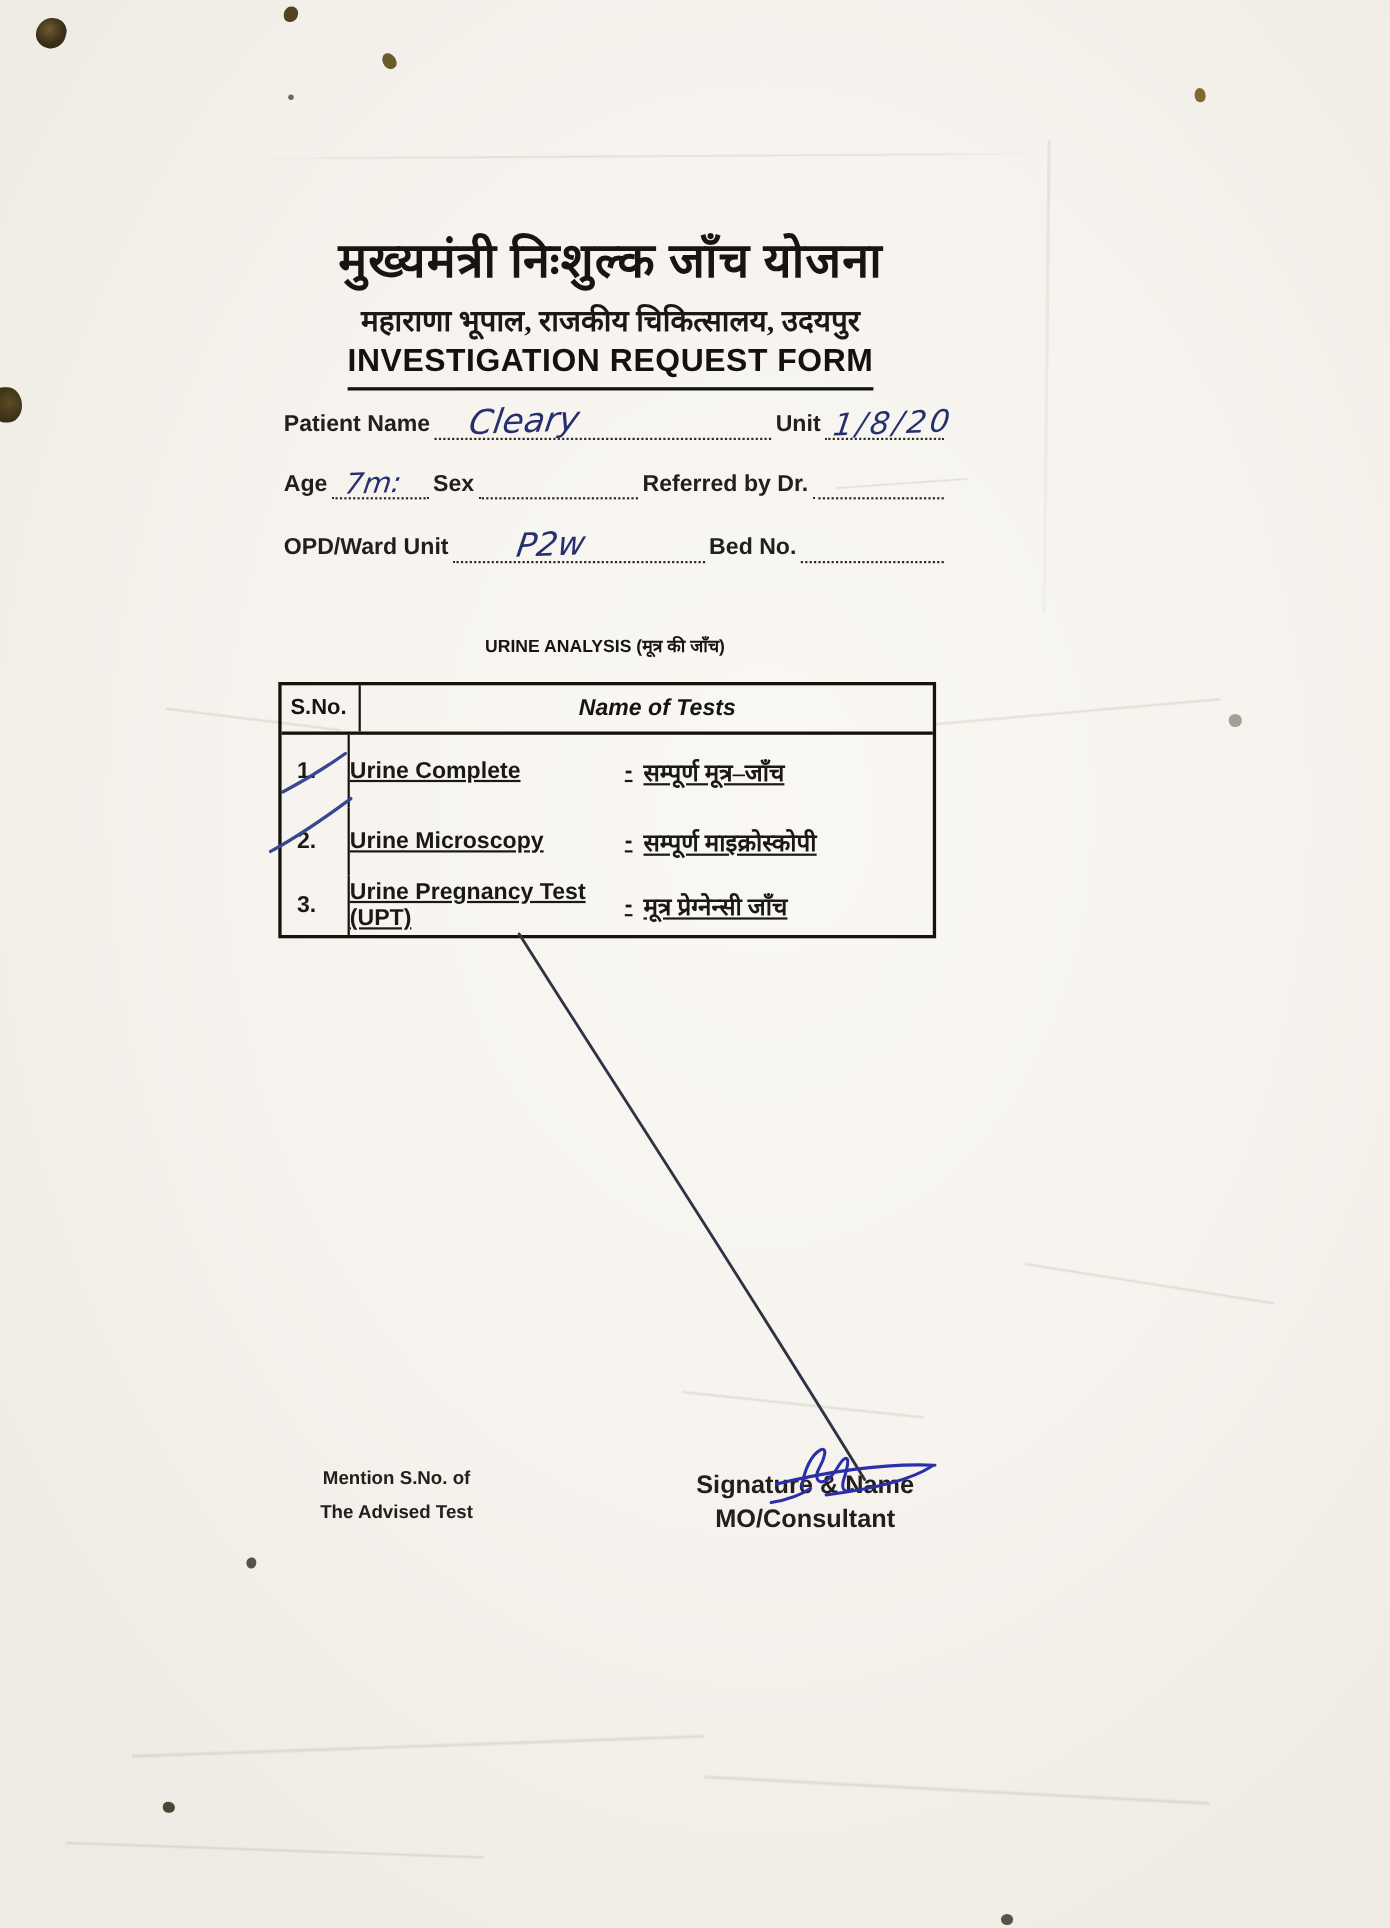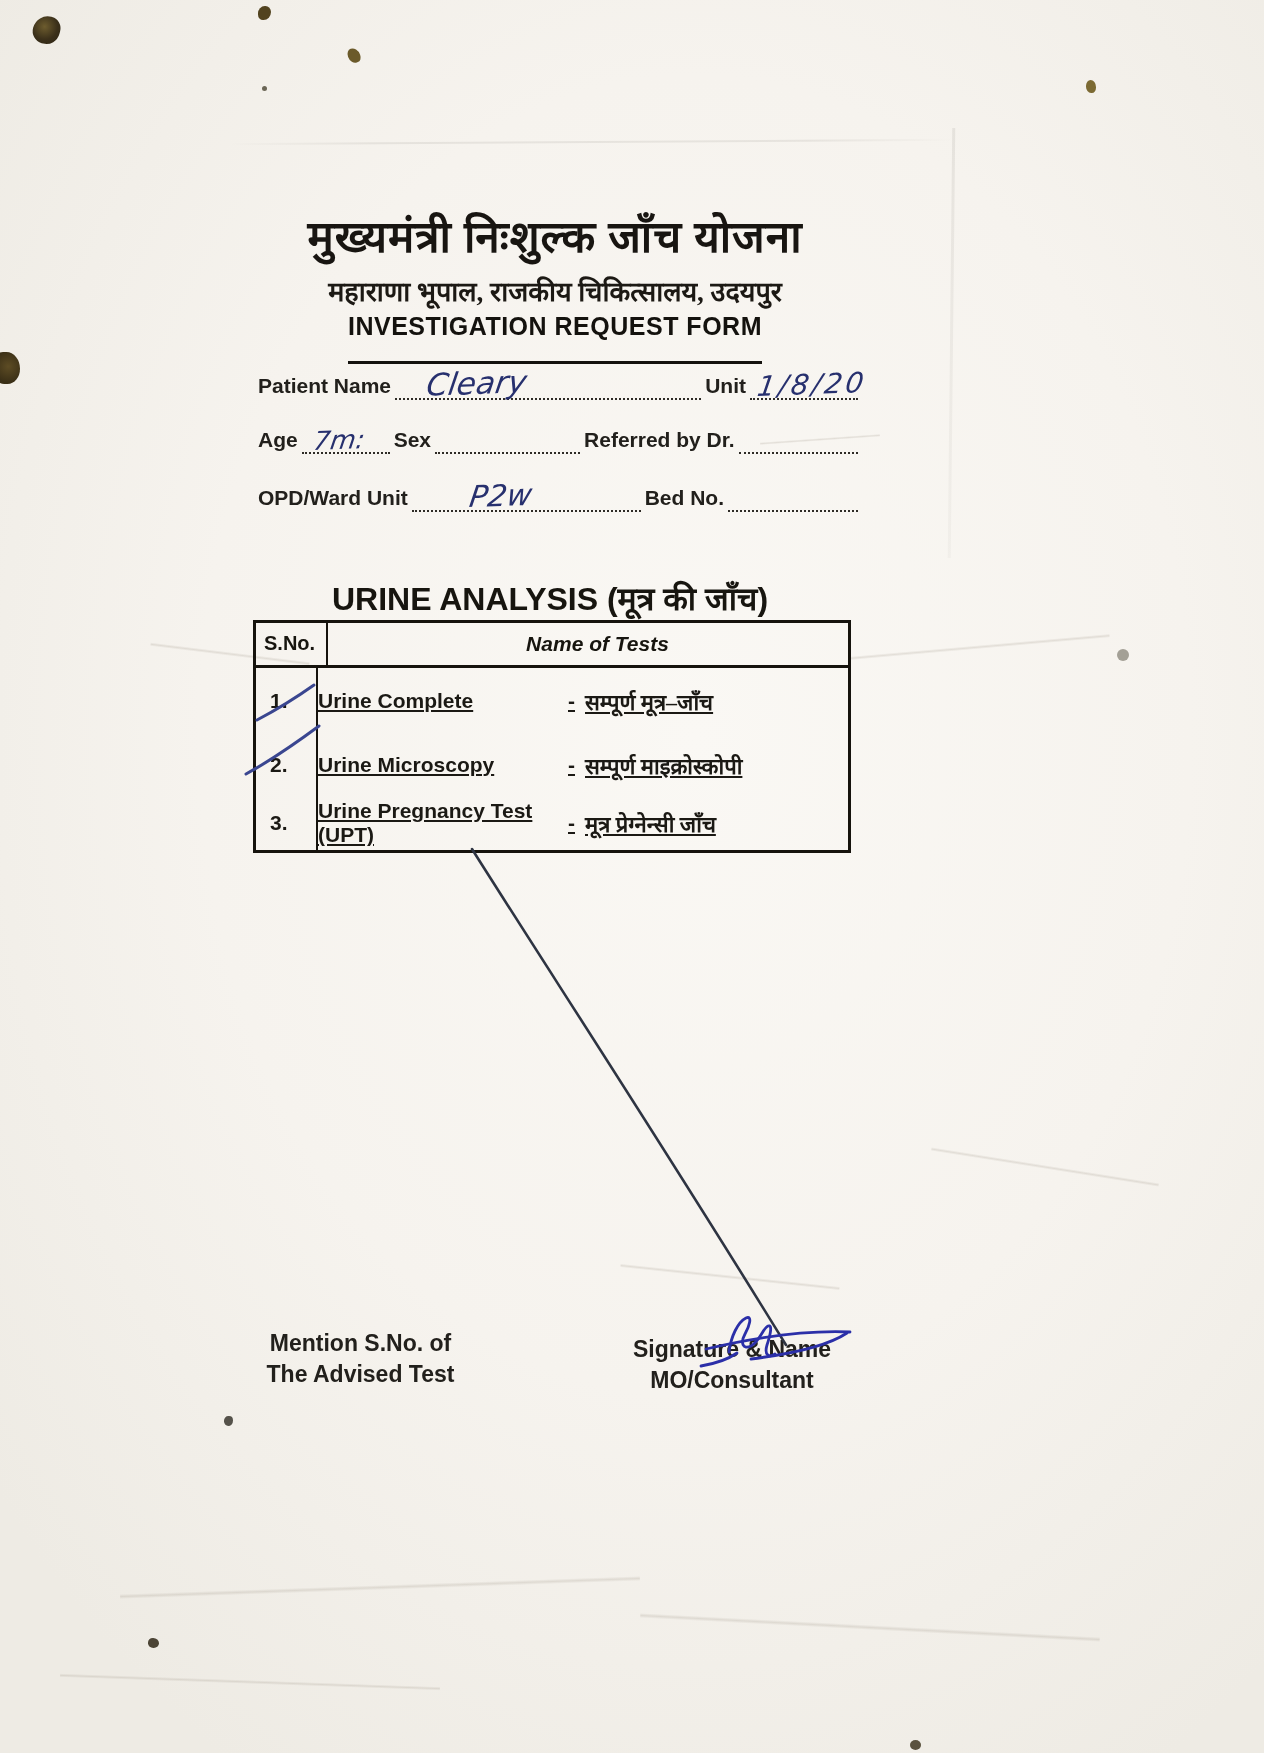--- a/index.html
+++ b/index.html
@@ -40,22 +40,22 @@
   }
   .subtitle-hi{
     position:absolute;left:255px;top:272px;width:600px;
     text-align:center;font-weight:bold;font-size:27px;color:#1c1914;
     font-family:"Liberation Serif","DejaVu Serif",serif;
   }
   .form-title{
     position:absolute;left:255px;top:312px;width:600px;text-align:center;
   }
   .form-title span{
-    display:inline-block;font-weight:bold;font-size:25px;color:#14120e;
-    border-bottom:3px solid #14120e;padding-bottom:20px;letter-spacing:0.5px;
+    display:inline-block;font-weight:bold;font-size:29px;color:#14120e;
+    border-bottom:3px solid #14120e;padding-bottom:7px;letter-spacing:0.5px;
   }
   
   .field-row{
     position:absolute;left:258px;width:604px;height:32px;
     display:flex;align-items:flex-end;
     font-weight:bold;font-size:21px;color:#22201c;white-space:nowrap;
   }
   .row-patient{top:368px;}
   .row-age{top:422px;}
   .row-opd{top:480px;}
@@ -71,21 +71,21 @@
     color:#27306e;font-weight:normal;
     display:inline-block;transform:skewX(-10deg) rotate(-2deg);
   }
   .hw-name{left:32px;font-size:31px;}
   .hw-date{left:8px;font-size:28px;letter-spacing:3px;}
   .hw-age{left:12px;font-size:26px;}
   .hw-opd{left:58px;font-size:30px;}
   
   .section-title{
     position:absolute;left:255px;top:576px;width:590px;text-align:center;
-    font-weight:bold;font-size:32px;color:#17150f;
+    font-weight:bold;font-size:16px;color:#17150f;
   }
   
   .test-table{
     position:absolute;left:253px;top:620px;width:592px;
     border:3px solid #16130d;background:rgba(255,255,255,0.0);
   }
   .t-head{display:flex;border-bottom:3px solid #16130d;gap:19px;}
   .t-head .c-sno{
     width:62px;border-right:2px solid #16130d;
     font-weight:bold;font-size:20px;color:#17150f;
@@ -108,21 +108,21 @@
   }
   .r1{height:66px;}
   .r2{height:62px;}
   .r3{height:54px;}
   .name-en{font-weight:bold;width:250px;}
   .name-dash{font-weight:bold;margin-right:10px;}
   .name-hi{font-family:"Liberation Serif","DejaVu Serif",serif;font-weight:bold;font-size:22px;}
   
   .footer-left{
     position:absolute;left:243px;top:1328px;width:235px;text-align:center;
-    font-weight:bold;font-size:23px;color:#22201c;line-height:31px;
+    font-weight:bold;font-size:17px;color:#22201c;line-height:31px;
   }
   .footer-right{
     position:absolute;left:612px;top:1334px;width:240px;text-align:center;
     font-weight:bold;font-size:23px;color:#22201c;line-height:31px;
   }
   
   .ink-overlay{position:absolute;left:0;top:0;width:1264px;height:1753px;pointer-events:none;}
   
   .speck{position:absolute;pointer-events:none;}
 </style>

